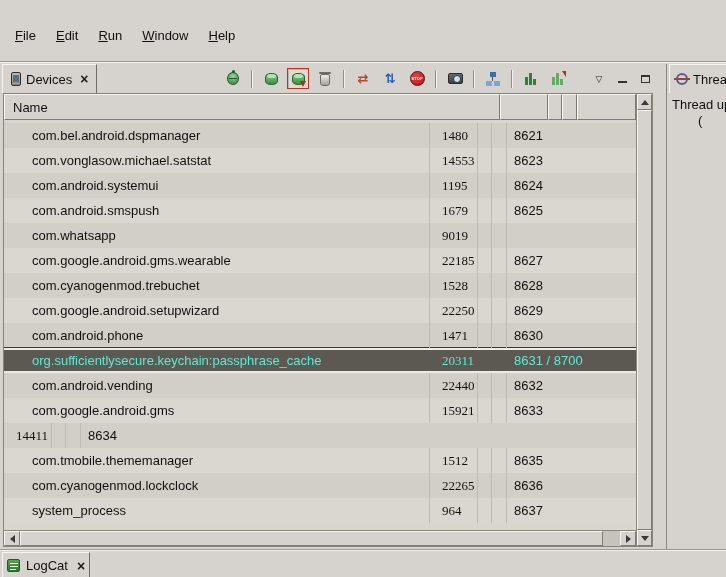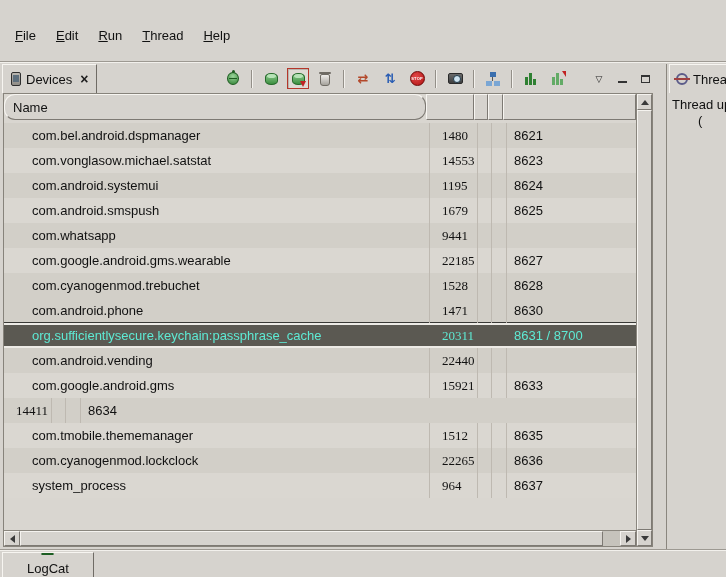--- a/index.html
+++ b/index.html
@@ -84,21 +84,21 @@
   .chevron { font-size:9px; margin-left:16px; color:#222; }
   .min-glyph { width:9px; height:2px; background:#333; margin-top:6px; }
   .max-glyph { width:9px; height:8px; border:1px solid #333; border-top:2px solid #333; }
   
   .table-frame { position:absolute; left:3px; top:93px; width:650px; height:454px;
     border:1px solid #87837b; background:#d9d6d0; }
   .table-header { position:absolute; left:0; top:0; right:16px; height:26px; display:flex; }
   .th { background:#d6d3ce; border-top:1px solid #f7f5f1; border-left:1px solid #f7f5f1;
     border-right:1px solid #7d7973; border-bottom:1px solid #7d7973;
     display:flex; align-items:center; padding-left:8px; overflow:hidden; white-space:nowrap; }
-  .th-name { width:422px;border-radius:11px; } .th-pid { width:48px; } .th-a { width:14px; } .th-b { width:15px; }
+  .th-name { width:496px; } .th-pid { width:48px; } .th-a { width:14px; } .th-b { width:15px; }
   .th-rest { flex:1; }
   .rows { position:absolute; left:0; top:29px; right:16px; height:400px; }
   .row { height:25px; display:flex; background:#d2cfc8; }
   .row.alt { background:#dad7d1; }
   .row > span { display:flex; align-items:center; height:100%; overflow:hidden; white-space:nowrap; }
   .c-name { width:426px; padding-left:28px; border-right:1px solid #beb9b1; }
   .c-pid  { width:48px;  padding-left:12px; border-right:1px solid #beb9b1;font-family:Liberation Serif, serif; }
   .c-a    { width:14px;  border-right:1px solid #beb9b1; }
   .c-b    { width:15px;  border-right:1px solid #beb9b1; }
   .c-port { flex:1; padding-left:7px; }
@@ -134,39 +134,39 @@
     gap:5px; padding:0 6px; background:#d6d3ce;
     border-left:1px solid #f7f5f1; border-top:1px solid #f7f5f1; white-space:nowrap; }
   .ic-threads { width:12px; height:12px; border:2px solid #5c5c8a; border-radius:50%; position:relative; }
   .ic-threads::before { content:""; position:absolute; left:-4px; top:3px; width:16px; height:2px; background:#a04040; }
   .threads-msg1 { position:absolute; left:5px; top:33px; white-space:nowrap; }
   .threads-msg2 { position:absolute; left:31px; top:49px; white-space:nowrap; }
   
   .bottom-bar { position:absolute; left:0; top:549px; width:100%; height:28px;
     border-top:1px solid #9d9992; box-shadow:inset 0 1px 0 #f2f0ec; background:#d6d3ce; }
   .logcat-tab { position:absolute; left:2px; top:2px; height:26px; display:flex; align-items:center;
-    gap:6px; padding:0 24px; background:#d6d3ce;
-    border-left:1px solid #f7f5f1; border-top:1px solid #f7f5f1; border-right:1px solid #6f6b65;flex-direction:column; }
+    gap:6px; padding:0 4px; background:#d6d3ce;
+    border-left:1px solid #f7f5f1; border-top:1px solid #f7f5f1; border-right:1px solid #6f6b65; }
   .ic-logcat { width:13px; height:13px; border:1px solid #1d5e23; border-radius:2px;
     background:
       linear-gradient(#fff,#fff) 2px 3px/8px 1px no-repeat,
       linear-gradient(#fff,#fff) 2px 6px/8px 1px no-repeat,
       linear-gradient(#fff,#fff) 2px 9px/6px 1px no-repeat,
       linear-gradient(#59a14f,#2e7d32); }
 </style>
 </head>
 <body>
 
 <div class="window">
 
   <div class="menubar">
     <div class="menu-item"><span>File</span></div>
     <div class="menu-item"><span>Edit</span></div>
     <div class="menu-item"><span>Run</span></div>
-    <div class="menu-item"><span>Thread</span></div>
+    <div class="menu-item"><span>Window</span></div>
     <div class="menu-item"><span>Help</span></div>
   </div>
 
   <div class="toolbar-strip"></div>
 
   <div class="devices-tabbar">
     <div class="etab">
       <span class="ic-device"></span>
       <span>Devices</span>
       <span class="tab-close">×</span>
@@ -253,57 +253,65 @@
         </div>
         <div class="row alt">
           <span class="c-name">com.android.smspush</span>
           <span class="c-pid">1679</span>
           <span class="c-a"></span>
           <span class="c-b"></span>
           <span class="c-port">8625</span>
         </div>
         <div class="row">
           <span class="c-name">com.whatsapp</span>
-          <span class="c-pid">9441</span>
+          <span class="c-pid">9019</span>
           <span class="c-a"></span>
           <span class="c-b"></span>
         </div>
         <div class="row alt">
           <span class="c-name">com.google.android.gms.wearable</span>
           <span class="c-pid">22185</span>
           <span class="c-a"></span>
           <span class="c-b"></span>
           <span class="c-port">8627</span>
         </div>
         <div class="row">
           <span class="c-name">com.cyanogenmod.trebuchet</span>
           <span class="c-pid">1528</span>
           <span class="c-a"></span>
           <span class="c-b"></span>
           <span class="c-port">8628</span>
+        </div>
+        <div class="row alt">
+          <span class="c-name">com.google.android.setupwizard</span>
+          <span class="c-pid">22250</span>
+          <span class="c-a"></span>
+          <span class="c-b"></span>
+          <span class="c-port">8629</span>
         </div>
         <div class="row">
           <span class="c-name">com.android.phone</span>
           <span class="c-pid">1471</span>
           <span class="c-a"></span>
           <span class="c-b"></span>
           <span class="c-port">8630</span>
         </div>
         <div class="row selected alt">
           <span class="c-name">org.sufficientlysecure.keychain:passphrase_cache</span>
           <span class="c-pid">20311</span>
           <span class="c-a"></span>
           <span class="c-b"></span>
           <span class="c-port">8631 / 8700</span>
         </div>
         <div class="row">
           <span class="c-name">com.android.vending</span>
           <span class="c-pid">22440</span>
           <span class="c-a"></span>
           <span class="c-b"></span>
+          <span class="c-port">8632</span>
         </div>
         <div class="row alt">
           <span class="c-name">com.google.android.gms</span>
           <span class="c-pid">15921</span>
           <span class="c-a"></span>
           <span class="c-b"></span>
           <span class="c-port">8633</span>
         </div>
         <div class="row">
           <span class="c-pid">14411</span>

